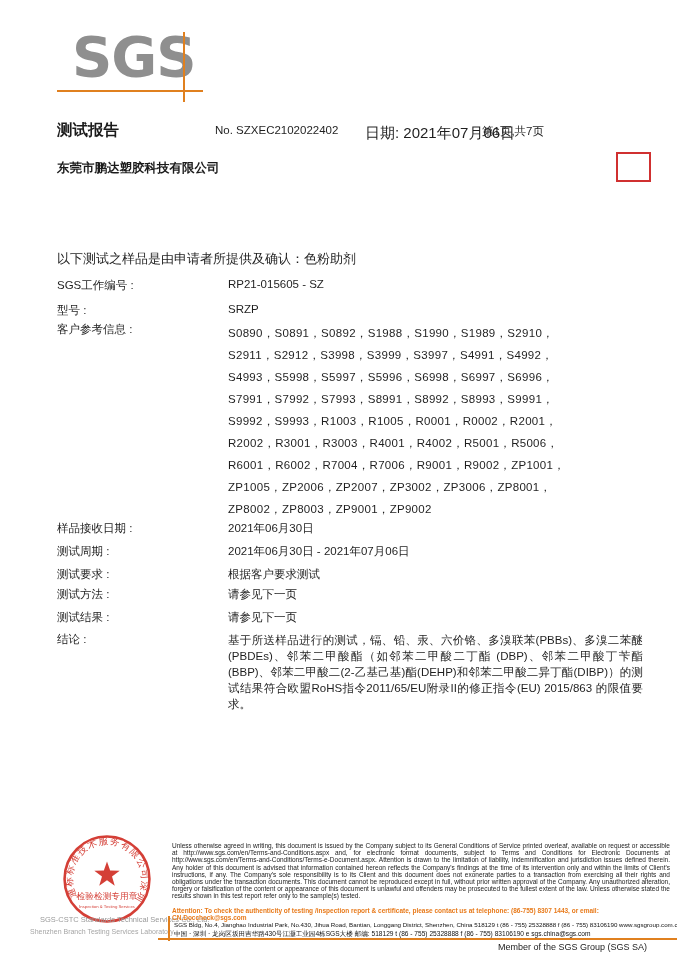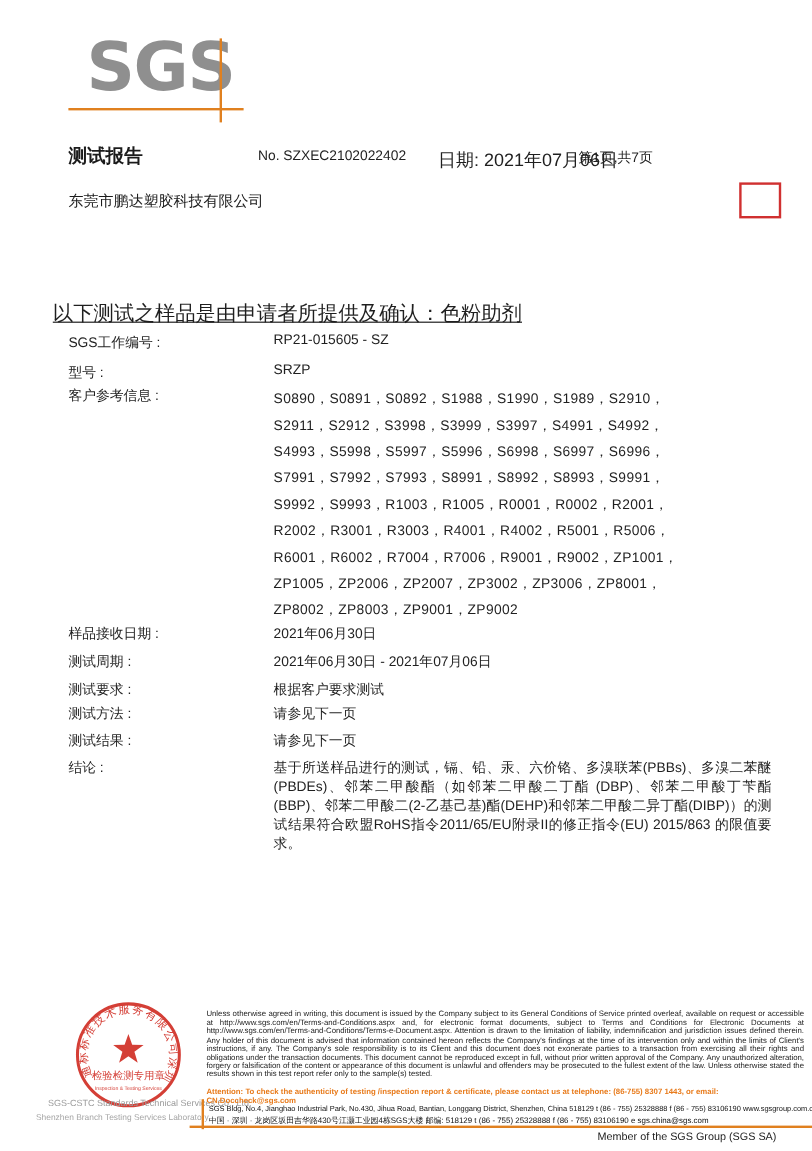--- a/index.html
+++ b/index.html
@@ -15,25 +15,25 @@
     font-family:"DejaVu Sans","Liberation Sans",sans-serif;
   }
   .logo-underline{position:absolute;left:57px;top:90px;width:146px;height:2px;background:#e0801f;}
   .logo-vline{position:absolute;left:183px;top:32px;width:2px;height:70px;background:#e0801f;}
   
   .page-title{position:absolute;left:57px;top:120px;font-size:15.5px;font-weight:700;color:#1b1b1b;}
   .report-no{position:absolute;left:215px;top:124px;font-size:11.5px;color:#1f1f1f;}
   .report-date{position:absolute;left:365px;top:124px;font-size:15px;color:#1f1f1f;}
   .report-page{position:absolute;left:482px;top:124px;font-size:11.5px;color:#1f1f1f;}
   
-  .company-name{position:absolute;left:57px;top:160px;font-size:12.5px;font-weight:400;color:#1b1b1b;}
+  .company-name{position:absolute;left:57px;top:160px;font-size:12.5px;font-weight:700;color:#1b1b1b;}
   .company-address{position:absolute;left:57px;top:187px;font-size:12.5px;font-weight:700;color:#1b1b1b;}
   .red-box{position:absolute;left:616px;top:152px;width:31px;height:26px;border:2px solid #d03030;background:transparent;}
   
-  .intro{position:absolute;left:44px;top:250px;font-size:17px;color:#1f1f1f;text-decoration:underline;}
+  .intro{position:absolute;left:57px;top:250px;font-size:13px;color:#1f1f1f;}
   .row{position:absolute;left:57px;width:605px;font-size:11.5px;color:#1f1f1f;}
   .row .lbl{position:absolute;left:0;top:0;width:168px;}
   .row .val{position:absolute;left:171px;top:0;width:434px;}
   .r0{top:278px;} .r1{top:303px;}
   .r2{top:322px;} .r2 .val{white-space:pre-line;line-height:22px;letter-spacing:.3px;}
   .r3{top:521px;} .r4{top:544px;} .r5{top:567px;} .r6{top:587px;} .r7{top:610px;}
   .r8{top:632px;} .r8 .val{width:415px;line-height:16px;text-align:justify;}
   
   .stamp{position:absolute;left:62px;top:834px;width:90px;height:90px;opacity:.92;}
   .footer-co1{position:absolute;left:40px;top:915px;font-size:7.5px;color:#9a9a9a;white-space:nowrap;}

